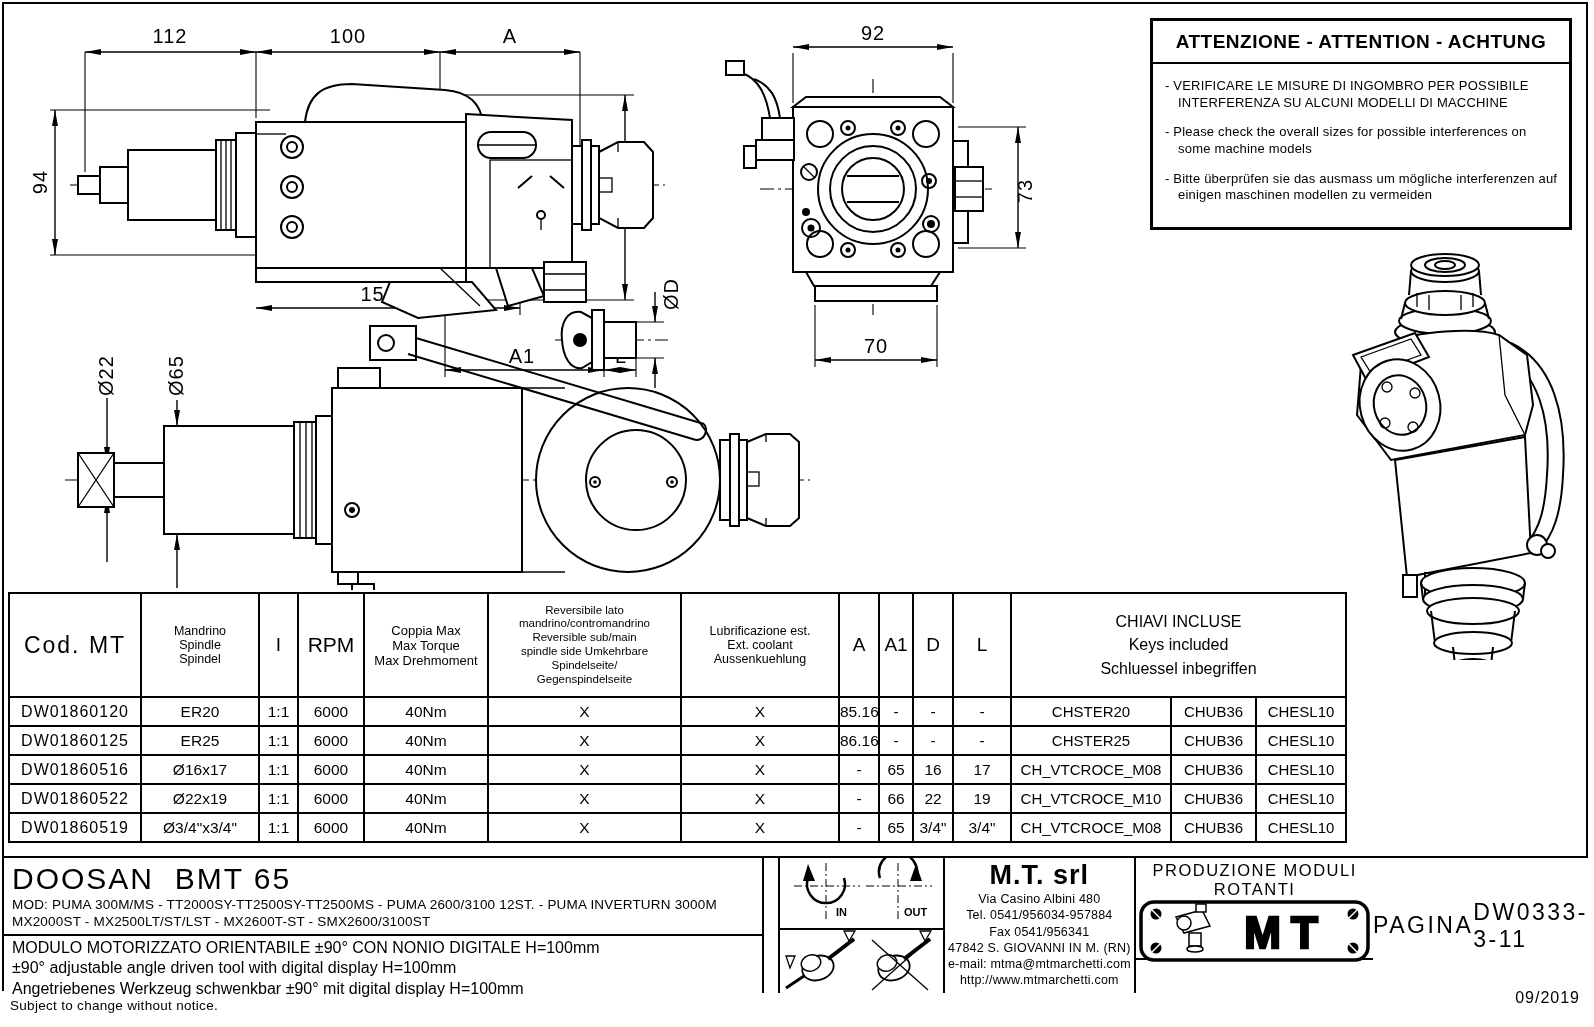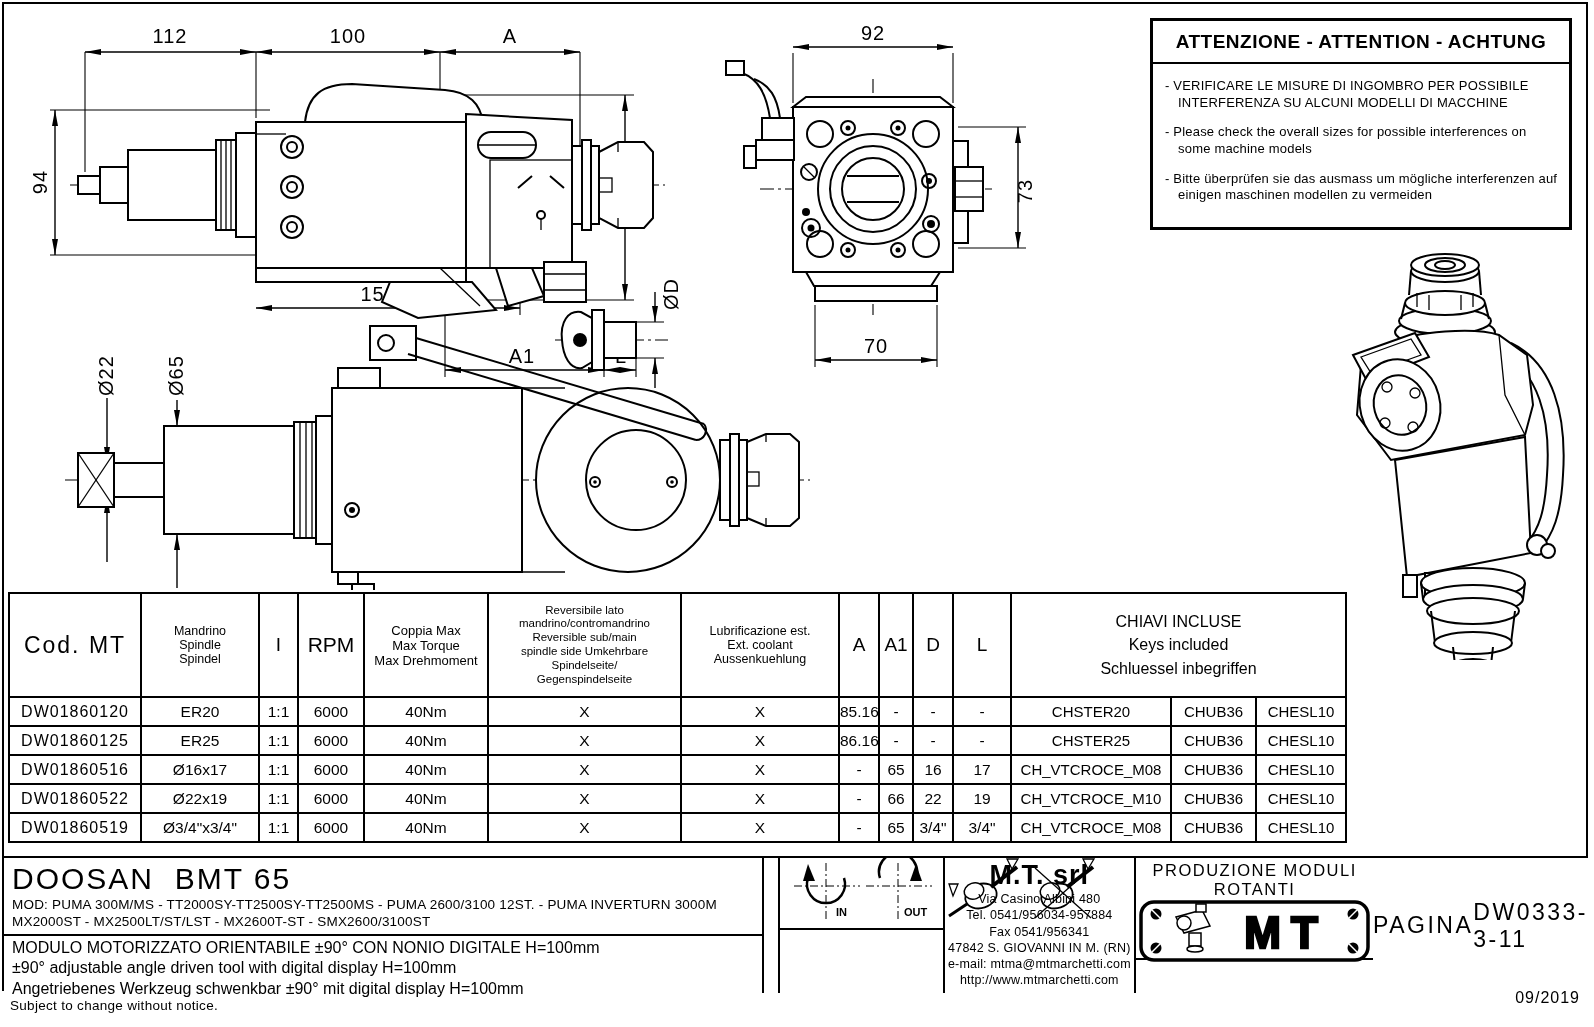--- a/index.html
+++ b/index.html
@@ -48,21 +48,21 @@
 
   
   .tb{position:absolute;left:4px;top:856px;width:1584px;height:137px;border-top:2px solid #000;display:flex;box-sizing:border-box;background:#fff;}
   .tb>div{border-right:2px solid #000;box-sizing:border-box;height:100%;}
   .tb>div:last-child{border-right:none;}
   .tb-left{width:914px;position:relative;}
   .tb-model{white-space:pre;font-size:30px;letter-spacing:2px;padding:4px 0 0 8px;}
   .tb-mod{font-size:13.5px;letter-spacing:.2px;padding-left:8px;line-height:1.28;}
   .tb-desc{border-top:2px solid #000;margin-top:3px;padding:2px 0 0 8px;font-size:16px;line-height:1.3;}
   .tb-spacer{width:18px;}
-  .tb-icons{width:165px;display:flex;flex-direction:row;}
+  .tb-icons{width:165px;display:flex;flex-direction:column;}
   .tb-icons .cell1{height:70px;border-bottom:2px solid #000;}
   .tb-icons .cell2{flex:1;}
   .tb-co{width:230px;text-align:center;padding-top:2px;}
   .co-name{font-size:27px;font-weight:bold;letter-spacing:1px;}
   .co-line{font-size:12.5px;line-height:1.3;letter-spacing:.2px;}
   .tb-right{flex:1;display:flex;flex-direction:row;}
   .prod-cell{height:100px;border-bottom:2px solid #000;text-align:center;}
   .prod-title{font-size:16.5px;letter-spacing:1.5px;padding-top:3px;}
   .pagina-cell{flex:1;display:flex;align-items:center;justify-content:center;font-size:23px;letter-spacing:2.5px;}
 

